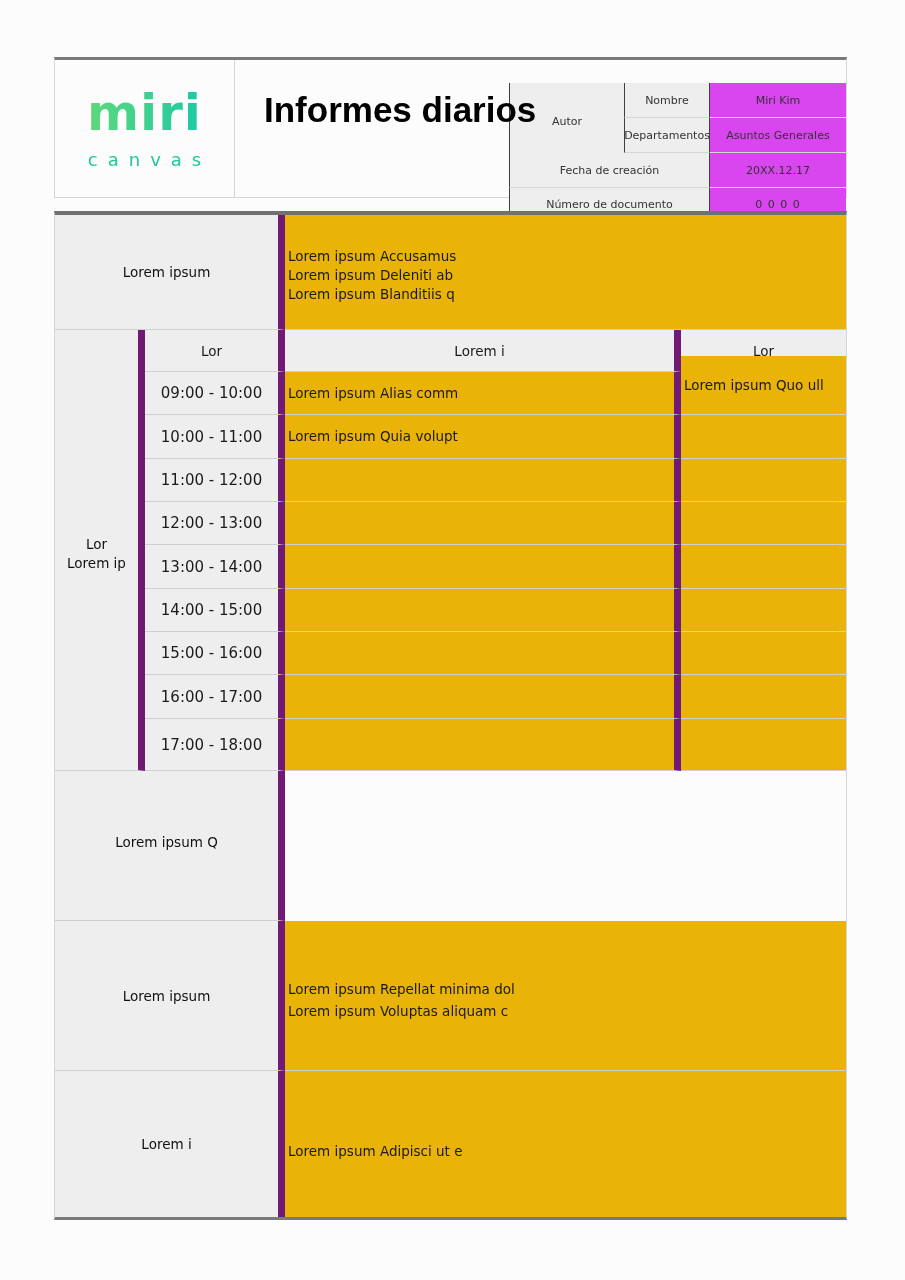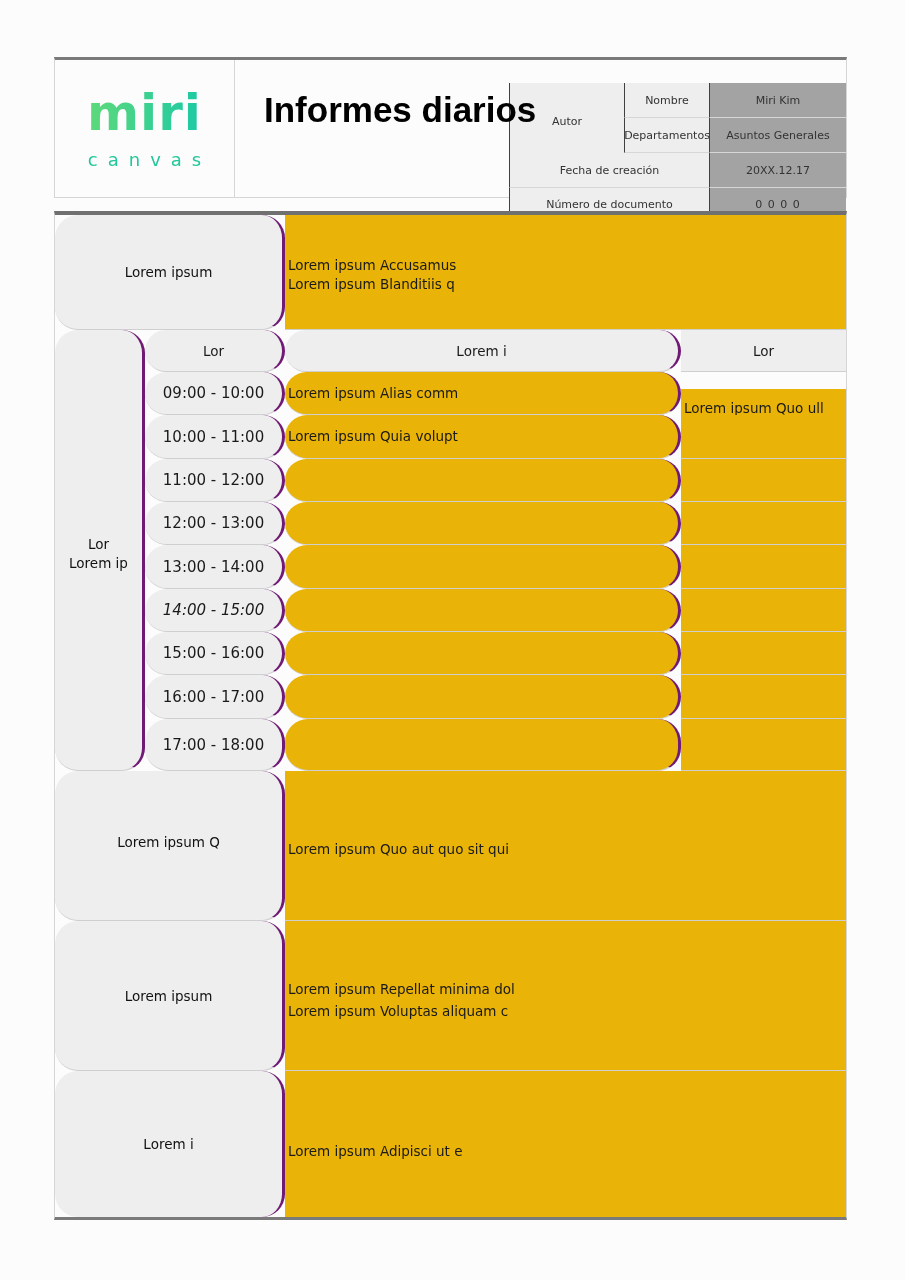--- a/index.html
+++ b/index.html
@@ -30,32 +30,32 @@
   }
   .title {
     position: absolute; left: 209px; top: 30px;
     font-family: "Liberation Sans", sans-serif; font-weight: bold; font-size: 35px; color: #000;
     white-space: nowrap; z-index: 2;
   }
   .meta { position: absolute; left: 454px; top: 0; width: 337px; height: 137px; font-size: 11px; color: #333; }
   .meta .cell { position: absolute; display: flex; align-items: center; justify-content: center; text-align: center;
     border-left: 1px solid #404040; border-bottom: 1px solid #d6d6d8; margin-top: 23px; }
   .meta .lbl { background: #efeeef; }
-  .meta .val { background: #a3a3a3; }
+  .meta .val { background: #d946ef; }
 
   
   .main {
     position: absolute; left: 54px; top: 211px; width: 793px; height: 1009px;
     border-top: 4px solid #707070; border-bottom: 3px solid #7a7a7a;
     border-left: 1px solid #d6d6d8; border-right: 1px solid #d6d6d8;
   }
   .c { position: absolute; font-size: 13.5px; }
   .lab { background: #efeeef; display: flex; align-items: center; justify-content: center; text-align: center; color: #111; }
   .hl { border-bottom: 1px solid #cfcfd2; }
-  .vr { border-right: 3px solid #701a75; border-radius: 23px; }
+  .vr { border-right: 7px solid #701a75; }
   .txt { padding-left: 3px; display: flex; flex-direction: column; justify-content: center; color: #1a1a1a; line-height: 19px; background: #eab308; }
   .time { font-size: 15px; color: #1a1a1a; }
   .colhead { background: #efeeef; display: flex; align-items: center; justify-content: center; font-size: 13.5px; }
 </style>
 </head>
 <body>
 
 <div class="header">
   <div class="logo-cell">
     <div class="logo-miri">miri</div>
@@ -74,66 +74,64 @@
     <div class="cell lbl" style="left:0;top:105px;width:200px;height:32px;border-bottom:none;">Número de documento</div>
     <div class="cell val" style="left:200px;top:105px;width:137px;height:32px;border-bottom:none;letter-spacing:1px;">0 0 0 0</div>
   </div>
 </div>
 
 <div class="main">
 
   <div class="c lab hl vr" style="left:0;top:0;width:230px;height:115px;">Lorem ipsum</div>
   <div class="c txt hl" style="left:230px;top:0;width:561px;height:115px;padding-top:6px;">
     <div>Lorem ipsum Accusamus</div>
+    <div>Lorem ipsum Deleniti ab</div>
     <div>Lorem ipsum Blanditiis q</div>
   </div>
 
   <div class="c lab hl vr" style="left:0;top:115px;width:90px;height:441px;flex-direction:column;line-height:19px;padding-top:8px;">
     <div>Lor</div>
     <div>Lorem ip</div>
   </div>
 
   <div class="c colhead hl vr" style="left:90px;top:115px;width:140px;height:42px;">Lor</div>
   <div class="c colhead hl vr" style="left:230px;top:115px;width:396px;height:42px;">Lorem i</div>
   <div class="c colhead hl" style="left:626px;top:115px;width:165px;height:42px;">Lor</div>
 
   <div id="sched-rows">
       <div class="c lab time hl vr" style="left:90px;top:157px;width:140px;height:43px;">09:00 - 10:00</div>
       <div class="c txt hl vr" style="left:230px;top:157px;width:396px;height:43px;">Lorem ipsum Alias comm</div>
-      <div class="c txt hl" style="left:626px;top:174px;width:165px;height:39px;">Lorem ipsum Quo ull</div>
+      <div class="c txt hl" style="left:626px;top:141px;width:165px;height:59px;">Lorem ipsum Quo ull</div>
       <div class="c lab time hl vr" style="left:90px;top:200px;width:140px;height:44px;">10:00 - 11:00</div>
       <div class="c txt hl vr" style="left:230px;top:200px;width:396px;height:44px;">Lorem ipsum Quia volupt</div>
       <div class="c txt hl" style="left:626px;top:200px;width:165px;height:44px;"></div>
       <div class="c lab time hl vr" style="left:90px;top:244px;width:140px;height:43px;">11:00 - 12:00</div>
       <div class="c txt hl vr" style="left:230px;top:244px;width:396px;height:43px;"></div>
       <div class="c txt hl" style="left:626px;top:244px;width:165px;height:43px;"></div>
       <div class="c lab time hl vr" style="left:90px;top:287px;width:140px;height:43px;">12:00 - 13:00</div>
       <div class="c txt hl vr" style="left:230px;top:287px;width:396px;height:43px;"></div>
       <div class="c txt hl" style="left:626px;top:287px;width:165px;height:43px;"></div>
       <div class="c lab time hl vr" style="left:90px;top:330px;width:140px;height:44px;">13:00 - 14:00</div>
       <div class="c txt hl vr" style="left:230px;top:330px;width:396px;height:44px;"></div>
       <div class="c txt hl" style="left:626px;top:330px;width:165px;height:44px;"></div>
-      <div class="c lab time hl vr" style="left:90px;top:374px;width:140px;height:43px;font-style:italic;">14:00 - 15:00</div>
+      <div class="c lab time hl vr" style="left:90px;top:374px;width:140px;height:43px;">14:00 - 15:00</div>
       <div class="c txt hl vr" style="left:230px;top:374px;width:396px;height:43px;"></div>
       <div class="c txt hl" style="left:626px;top:374px;width:165px;height:43px;"></div>
       <div class="c lab time hl vr" style="left:90px;top:417px;width:140px;height:43px;">15:00 - 16:00</div>
       <div class="c txt hl vr" style="left:230px;top:417px;width:396px;height:43px;"></div>
       <div class="c txt hl" style="left:626px;top:417px;width:165px;height:43px;"></div>
       <div class="c lab time hl vr" style="left:90px;top:460px;width:140px;height:44px;">16:00 - 17:00</div>
       <div class="c txt hl vr" style="left:230px;top:460px;width:396px;height:44px;"></div>
       <div class="c txt hl" style="left:626px;top:460px;width:165px;height:44px;"></div>
       <div class="c lab time hl vr" style="left:90px;top:504px;width:140px;height:52px;">17:00 - 18:00</div>
       <div class="c txt hl vr" style="left:230px;top:504px;width:396px;height:52px;"></div>
       <div class="c txt hl" style="left:626px;top:504px;width:165px;height:52px;"></div>
     </div>
 
   <div class="c lab hl vr" style="left:0;top:556px;width:230px;height:150px;padding-bottom:8px;">Lorem ipsum Q</div>
-  <div class="c txt hl" style="left:230px;top:556px;width:561px;height:150px;padding-top:8px;">
-    <div>Lorem ipsum Quo aut quo sit qui</div>
-  </div>
 
   <div class="c lab hl vr" style="left:0;top:706px;width:230px;height:150px;">Lorem ipsum</div>
   <div class="c txt hl" style="left:230px;top:706px;width:561px;height:150px;line-height:22px;padding-top:8px;">
     <div>Lorem ipsum Repellat minima dol</div>
     <div>Lorem ipsum Voluptas aliquam c</div>
   </div>
 
   <div class="c lab vr" style="left:0;top:856px;width:230px;height:146px;">Lorem i</div>
   <div class="c txt" style="left:230px;top:856px;width:561px;height:146px;padding-top:14px;">
     <div>Lorem ipsum Adipisci ut e</div>

